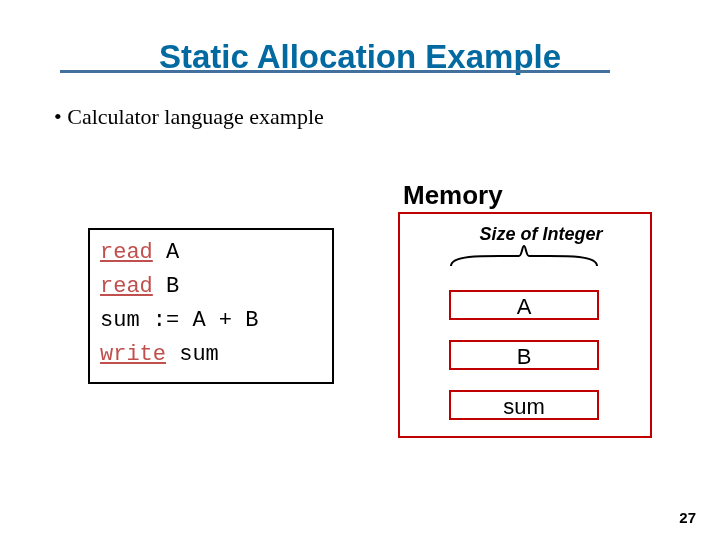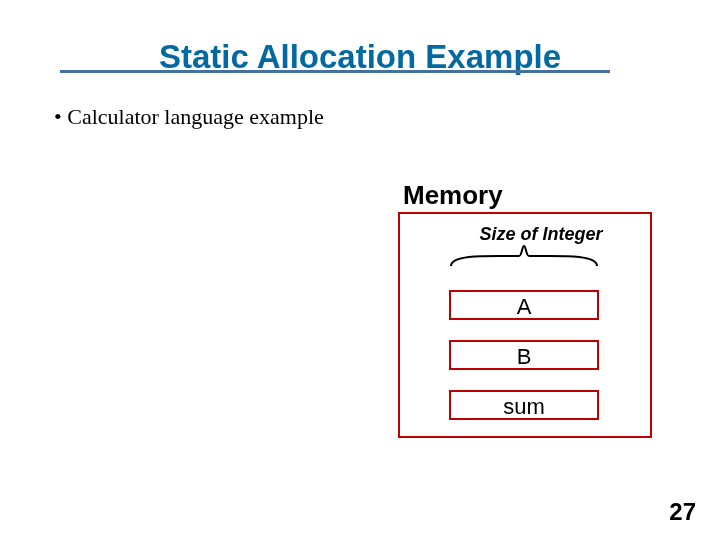--- a/index.html
+++ b/index.html
@@ -110,34 +110,40 @@
     box-sizing: border-box;
   }
   .cell-a  { top: 290px; }
   .cell-b  { top: 340px; }
   .cell-s  { top: 390px; }
   .pagenum {
     position: absolute;
     bottom: 14px;
     right: 24px;
     font-weight: bold;
-    font-size: 24px;
+    font-size: 15px;
     color: #000;
   }
 </style>
 </head>
 <body>
 
 <div class="slide">
 
   <div class="title">Static Allocation Example</div>
   <div class="hr"></div>
 
   <div class="bullet">•  Calculator language example</div>
 
+  <div class="codebox">
+    <div><span class="kw">read</span><span> A</span></div>
+    <div><span class="kw">read</span><span> B</span></div>
+    <div>sum := A + B</div>
+    <div><span class="kw">write</span><span> sum</span></div>
+  </div>
 
   <div class="memory-label">Memory</div>
   <div class="memorybox"></div>
   <div class="size-label">Size of Integer</div>
 
   <div class="brace">
     <svg width="150" height="24" viewBox="0 0 150 24">
       <path d="M2 22 C 2 10, 40 12, 70 12 C 73 12, 73 2, 75 2 C 77 2, 77 12, 80 12 C 110 12, 148 10, 148 22" fill="none" stroke="#000" stroke-width="2"></path>
     </svg>
   </div>

